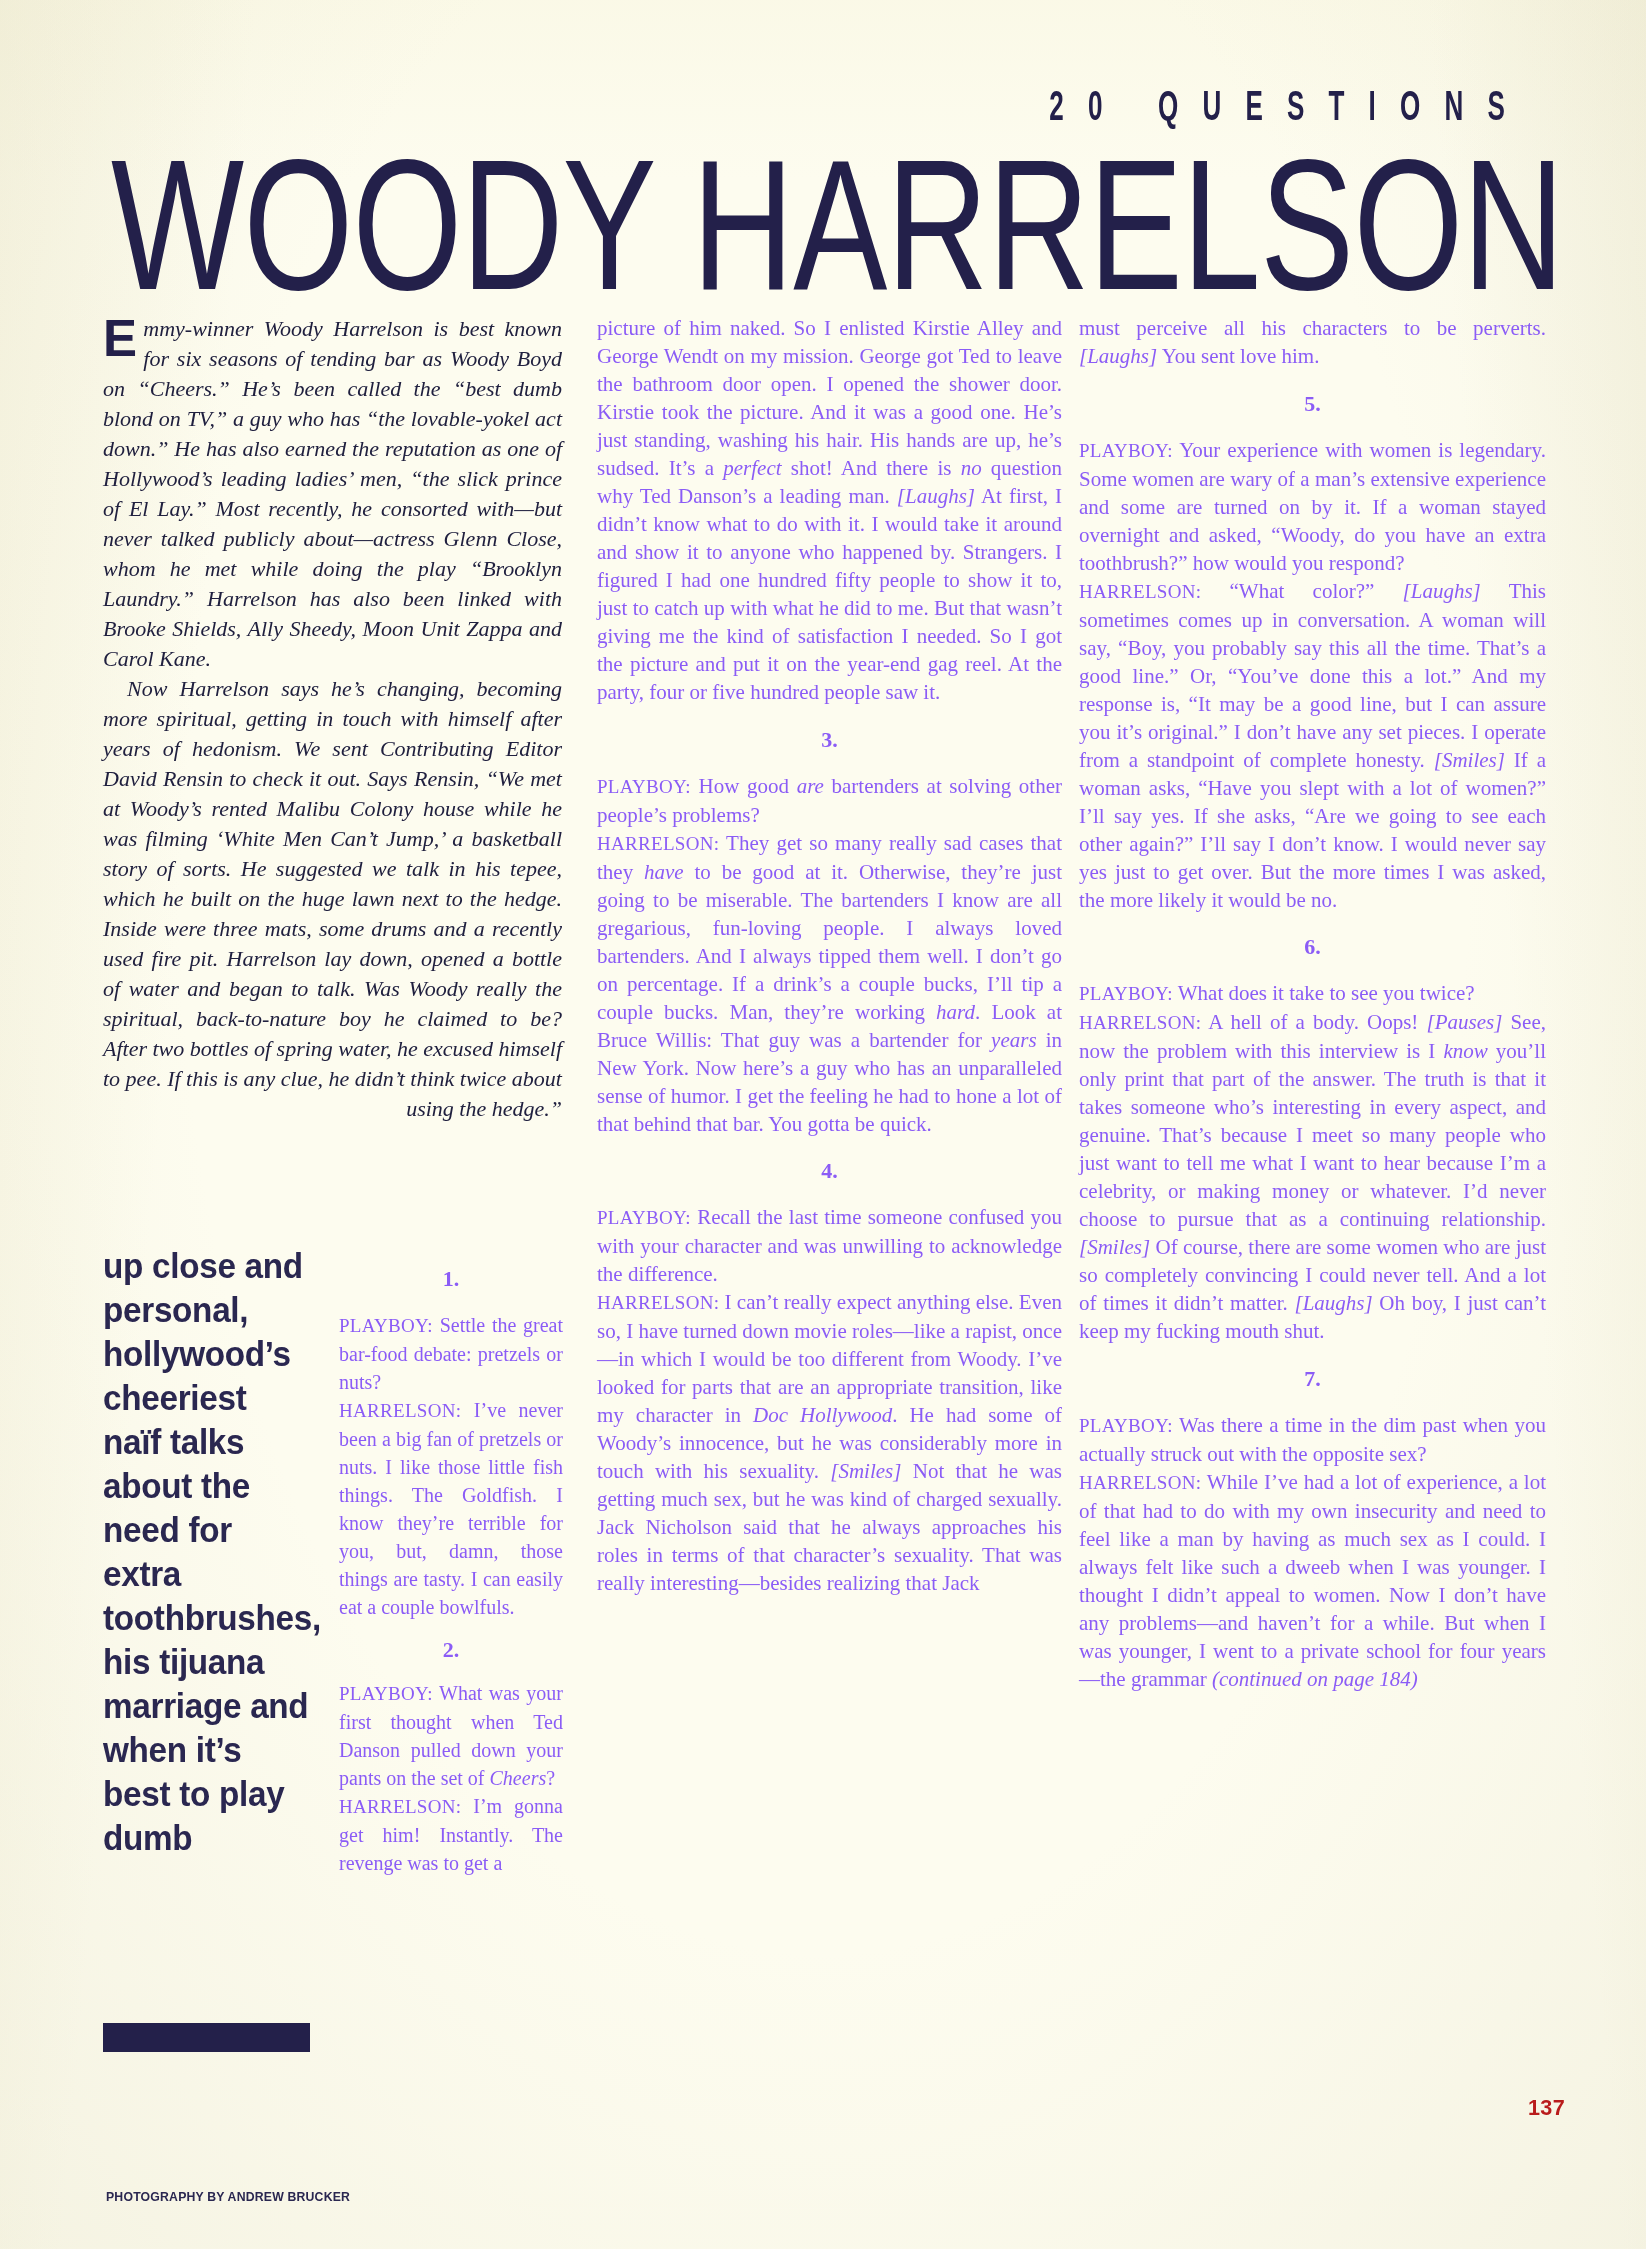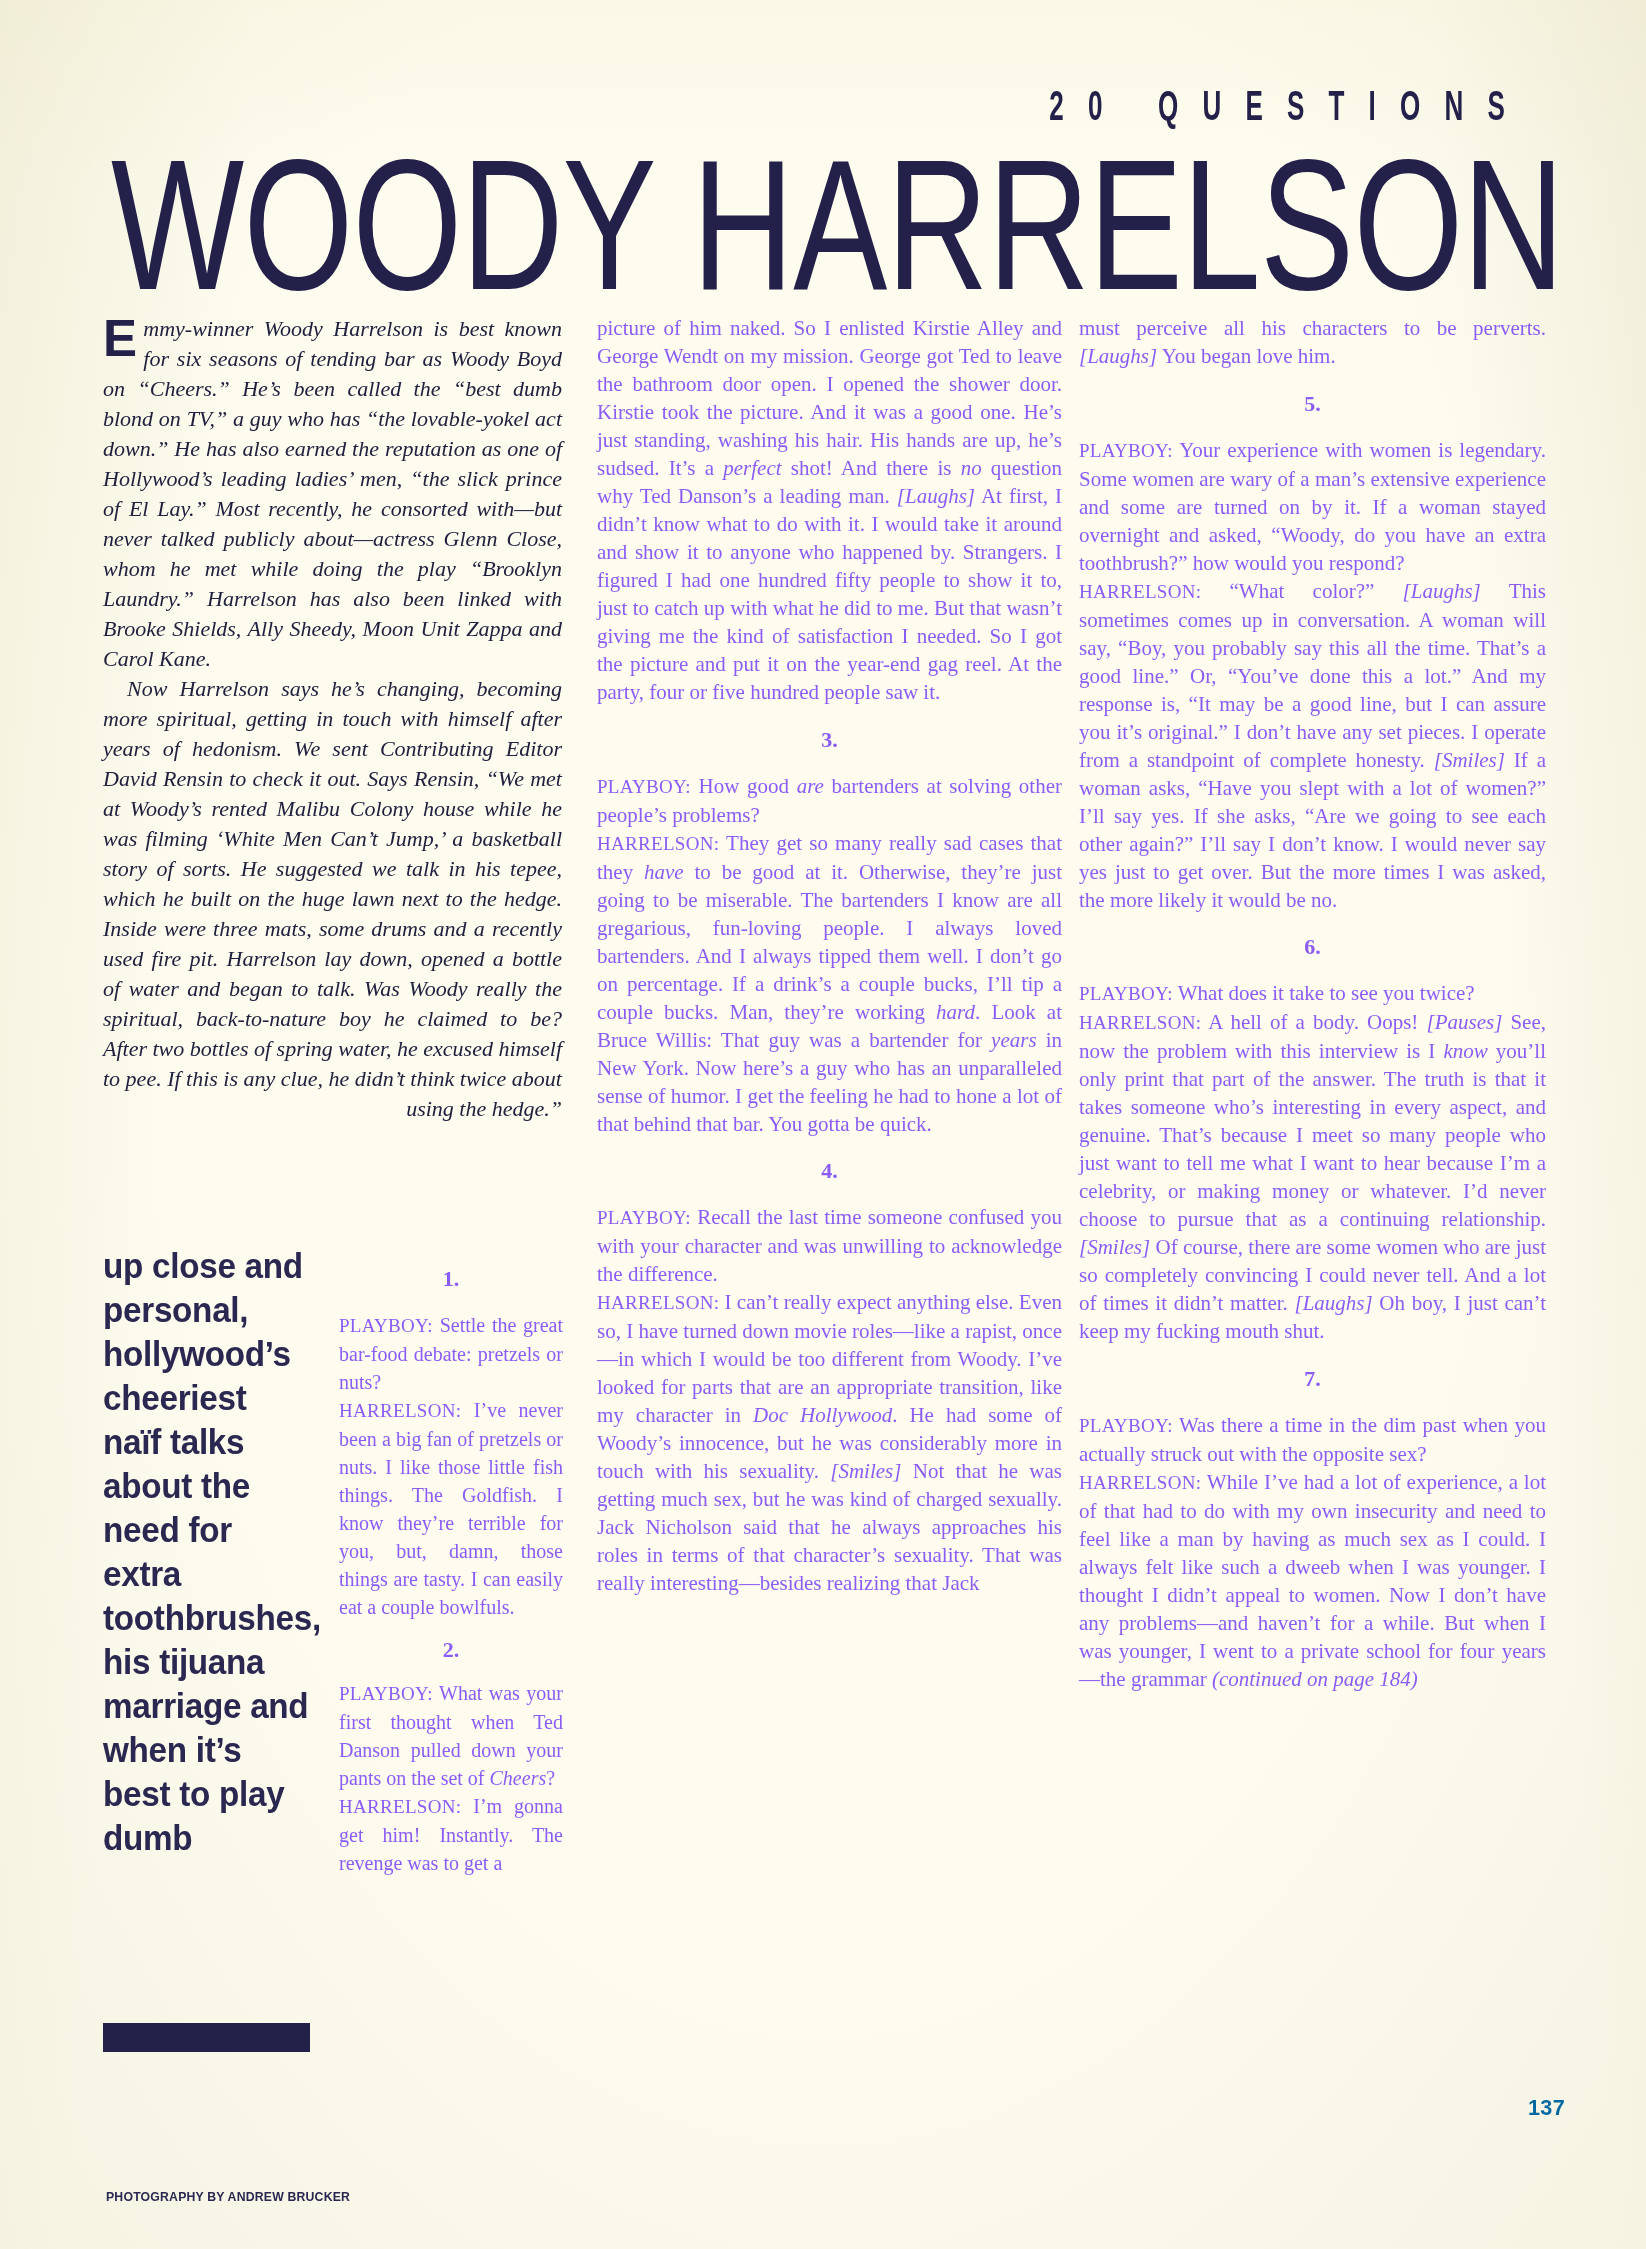--- a/index.html
+++ b/index.html
@@ -128,21 +128,21 @@
     letter-spacing:0.3px;
   }
   .body i{font-style:italic;}
 
   
   .folio{
     position:absolute;right:82px;top:2095px;
     font-family:"Liberation Sans",sans-serif;
     font-weight:700;
     font-size:21.6px;
-    color:#0369a1;
+    color:#b91c1c;
     letter-spacing:0.3px;
   }
   .credit{
     position:absolute;left:106px;top:2189px;
     font-family:"Liberation Sans",sans-serif;
     font-weight:700;
     font-size:13.2px;
     letter-spacing:0.2px;
     color:#2a2750;
     transform:scaleX(.93);
@@ -195,21 +195,21 @@
       <p class="qnum">4.</p>
       <p><span class="spk">PLAYBOY:</span> <span>Recall the last time someone confused you with your character and was unwilling to acknowledge the difference.</span></p>
       <p><span class="spk">HARRELSON:</span> <span>I can’t really expect anything else. Even so, I have turned down movie roles—like a rapist, once—in which I would be too different from Woody. I’ve looked for parts that are an appropriate transition, like my character in </span><i>Doc Hollywood</i><span>. He had some of Woody’s innocence, but he was considerably more in touch with his sexuality. </span><i>[Smiles]</i><span> Not that he was getting much sex, but he was kind of charged sexually. Jack Nicholson said that he always approaches his roles in terms of that character’s sexuality. That was really interesting—besides realizing that Jack</span></p>
 
     </div>
   </div>
 
   <div class="col col-4">
     <div class="body">
 
-      <p><span> must perceive all his characters to be perverts. </span><i>[Laughs]</i><span> You began love him.</span></p>
+      <p><span> must perceive all his characters to be perverts. </span><i>[Laughs]</i><span> You sent love him.</span></p>
 
       <p class="qnum">5.</p>
       <p><span class="spk">PLAYBOY:</span> <span>Your experience with women is legendary. Some women are wary of a man’s extensive experience and some are turned on by it. If a woman stayed overnight and asked, “Woody, do you have an extra toothbrush?” how would you respond?</span></p>
       <p><span class="spk">HARRELSON:</span> <span>“What color?” </span><i>[Laughs]</i><span> This sometimes comes up in conversation. A woman will say, “Boy, you probably say this all the time. That’s a good line.” Or, “You’ve done this a lot.” And my response is, “It may be a good line, but I can assure you it’s original.” I don’t have any set pieces. I operate from a standpoint of complete honesty. </span><i>[Smiles]</i><span> If a woman asks, “Have you slept with a lot of women?” I’ll say yes. If she asks, “Are we going to see each other again?” I’ll say I don’t know. I would never say yes just to get over. But the more times I was asked, the more likely it would be no.</span></p>
 
       <p class="qnum">6.</p>
       <p><span class="spk">PLAYBOY:</span> <span>What does it take to see you twice?</span></p>
       <p><span class="spk">HARRELSON:</span> <span>A hell of a body. Oops! </span><i>[Pauses]</i><span> See, now the problem with this interview is I </span><i>know</i><span> you’ll only print that part of the answer. The truth is that it takes someone who’s interesting in every aspect, and genuine. That’s because I meet so many people who just want to tell me what I want to hear because I’m a celebrity, or making money or whatever. I’d never choose to pursue that as a continuing relationship. </span><i>[Smiles]</i><span> Of course, there are some women who are just so completely convincing I could never tell. And a lot of times it didn’t matter. </span><i>[Laughs]</i><span> Oh boy, I just can’t keep my fucking mouth shut.</span></p>
 
       <p class="qnum">7.</p>

